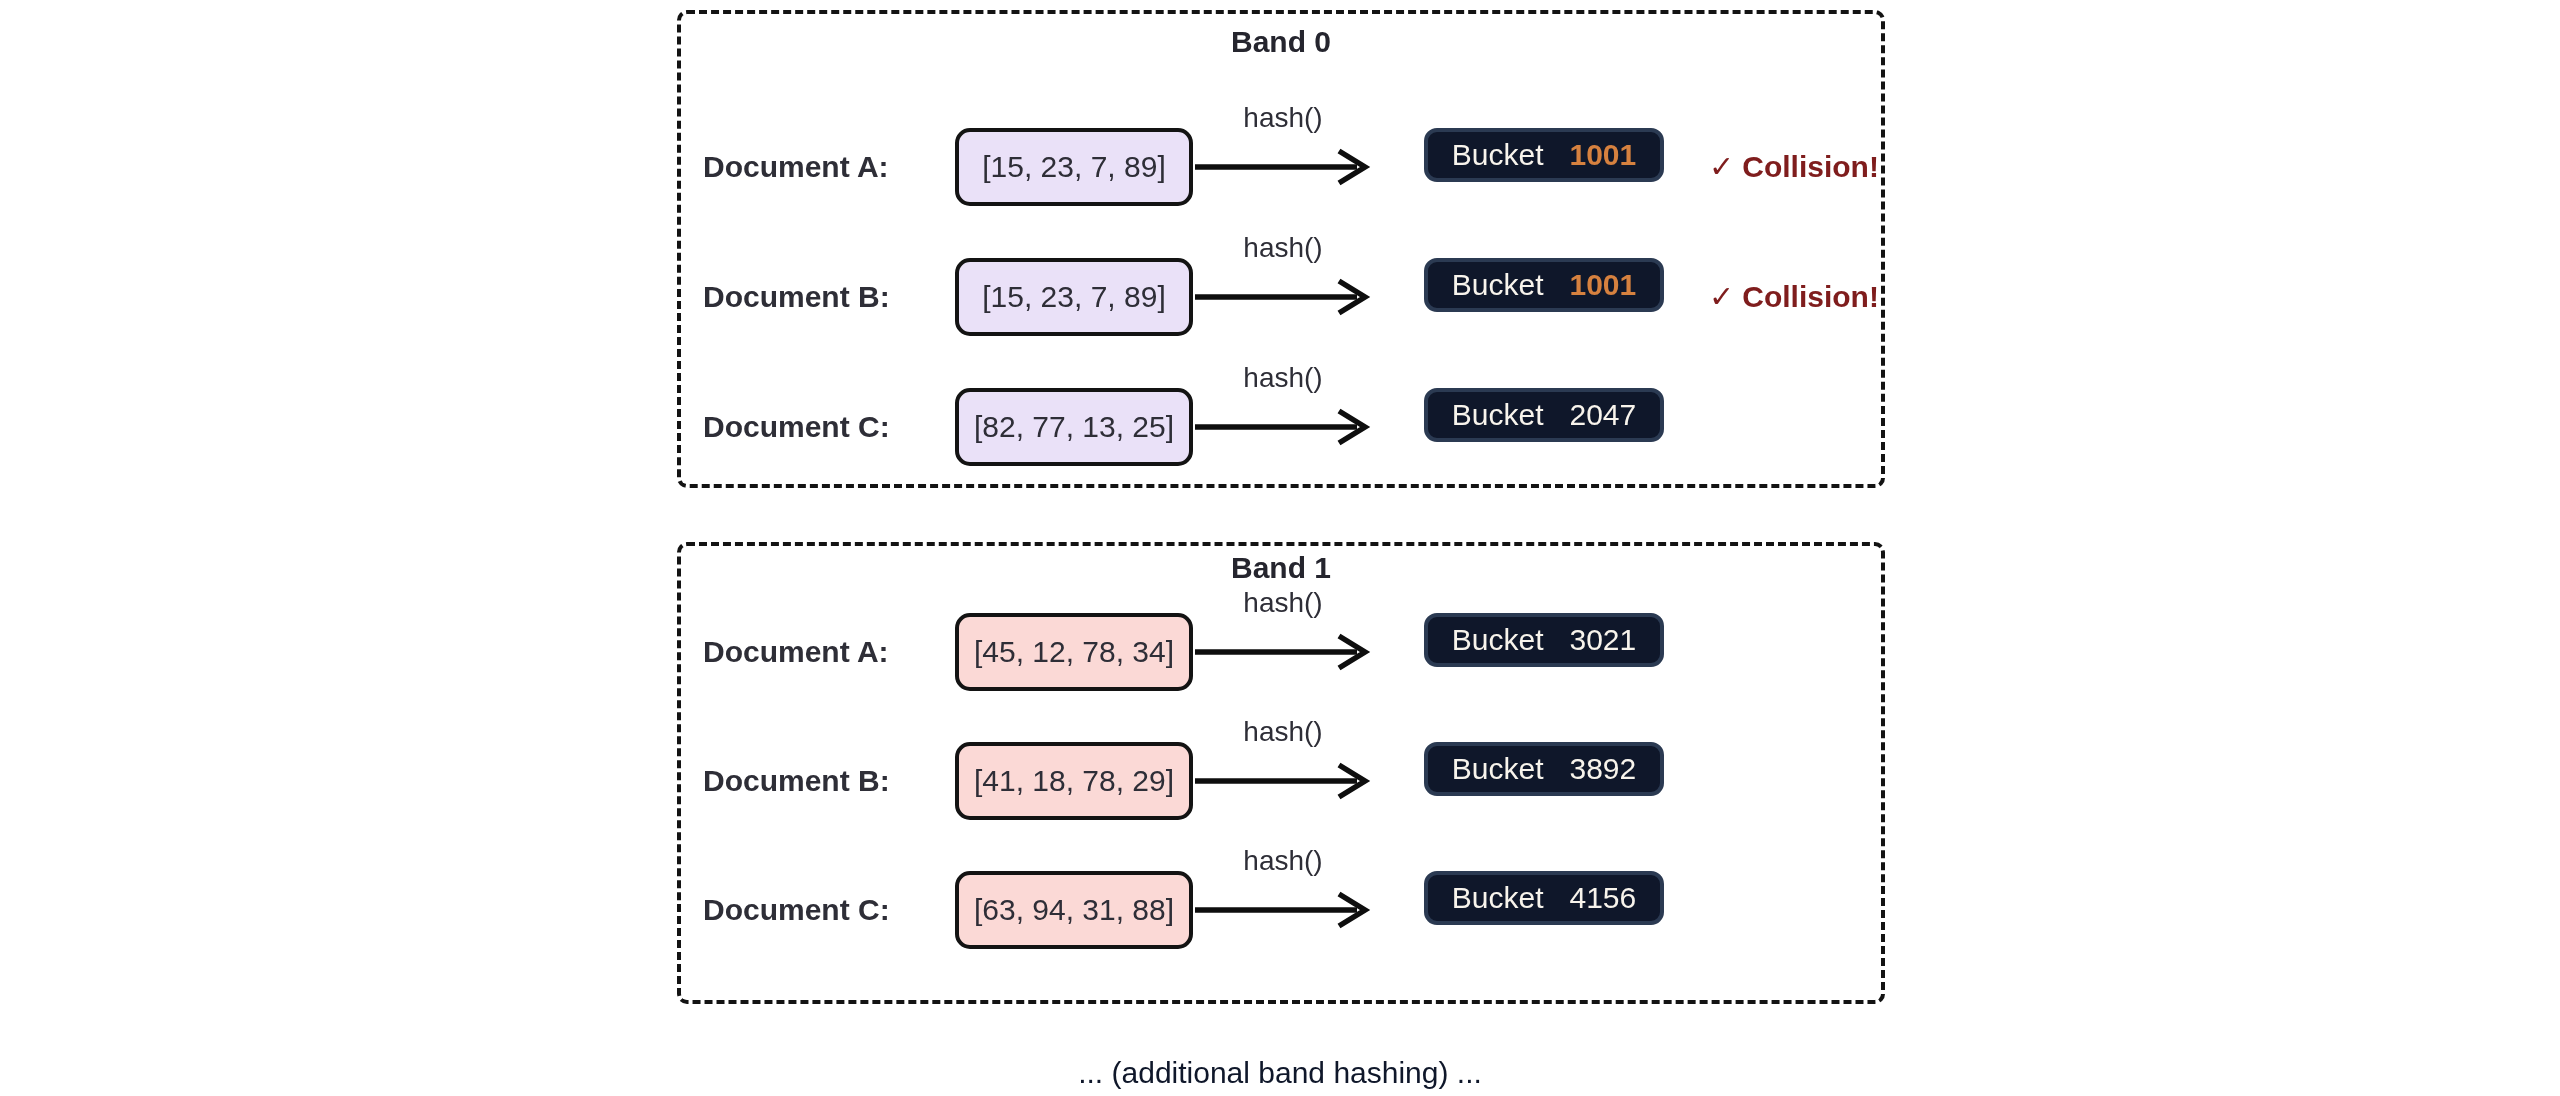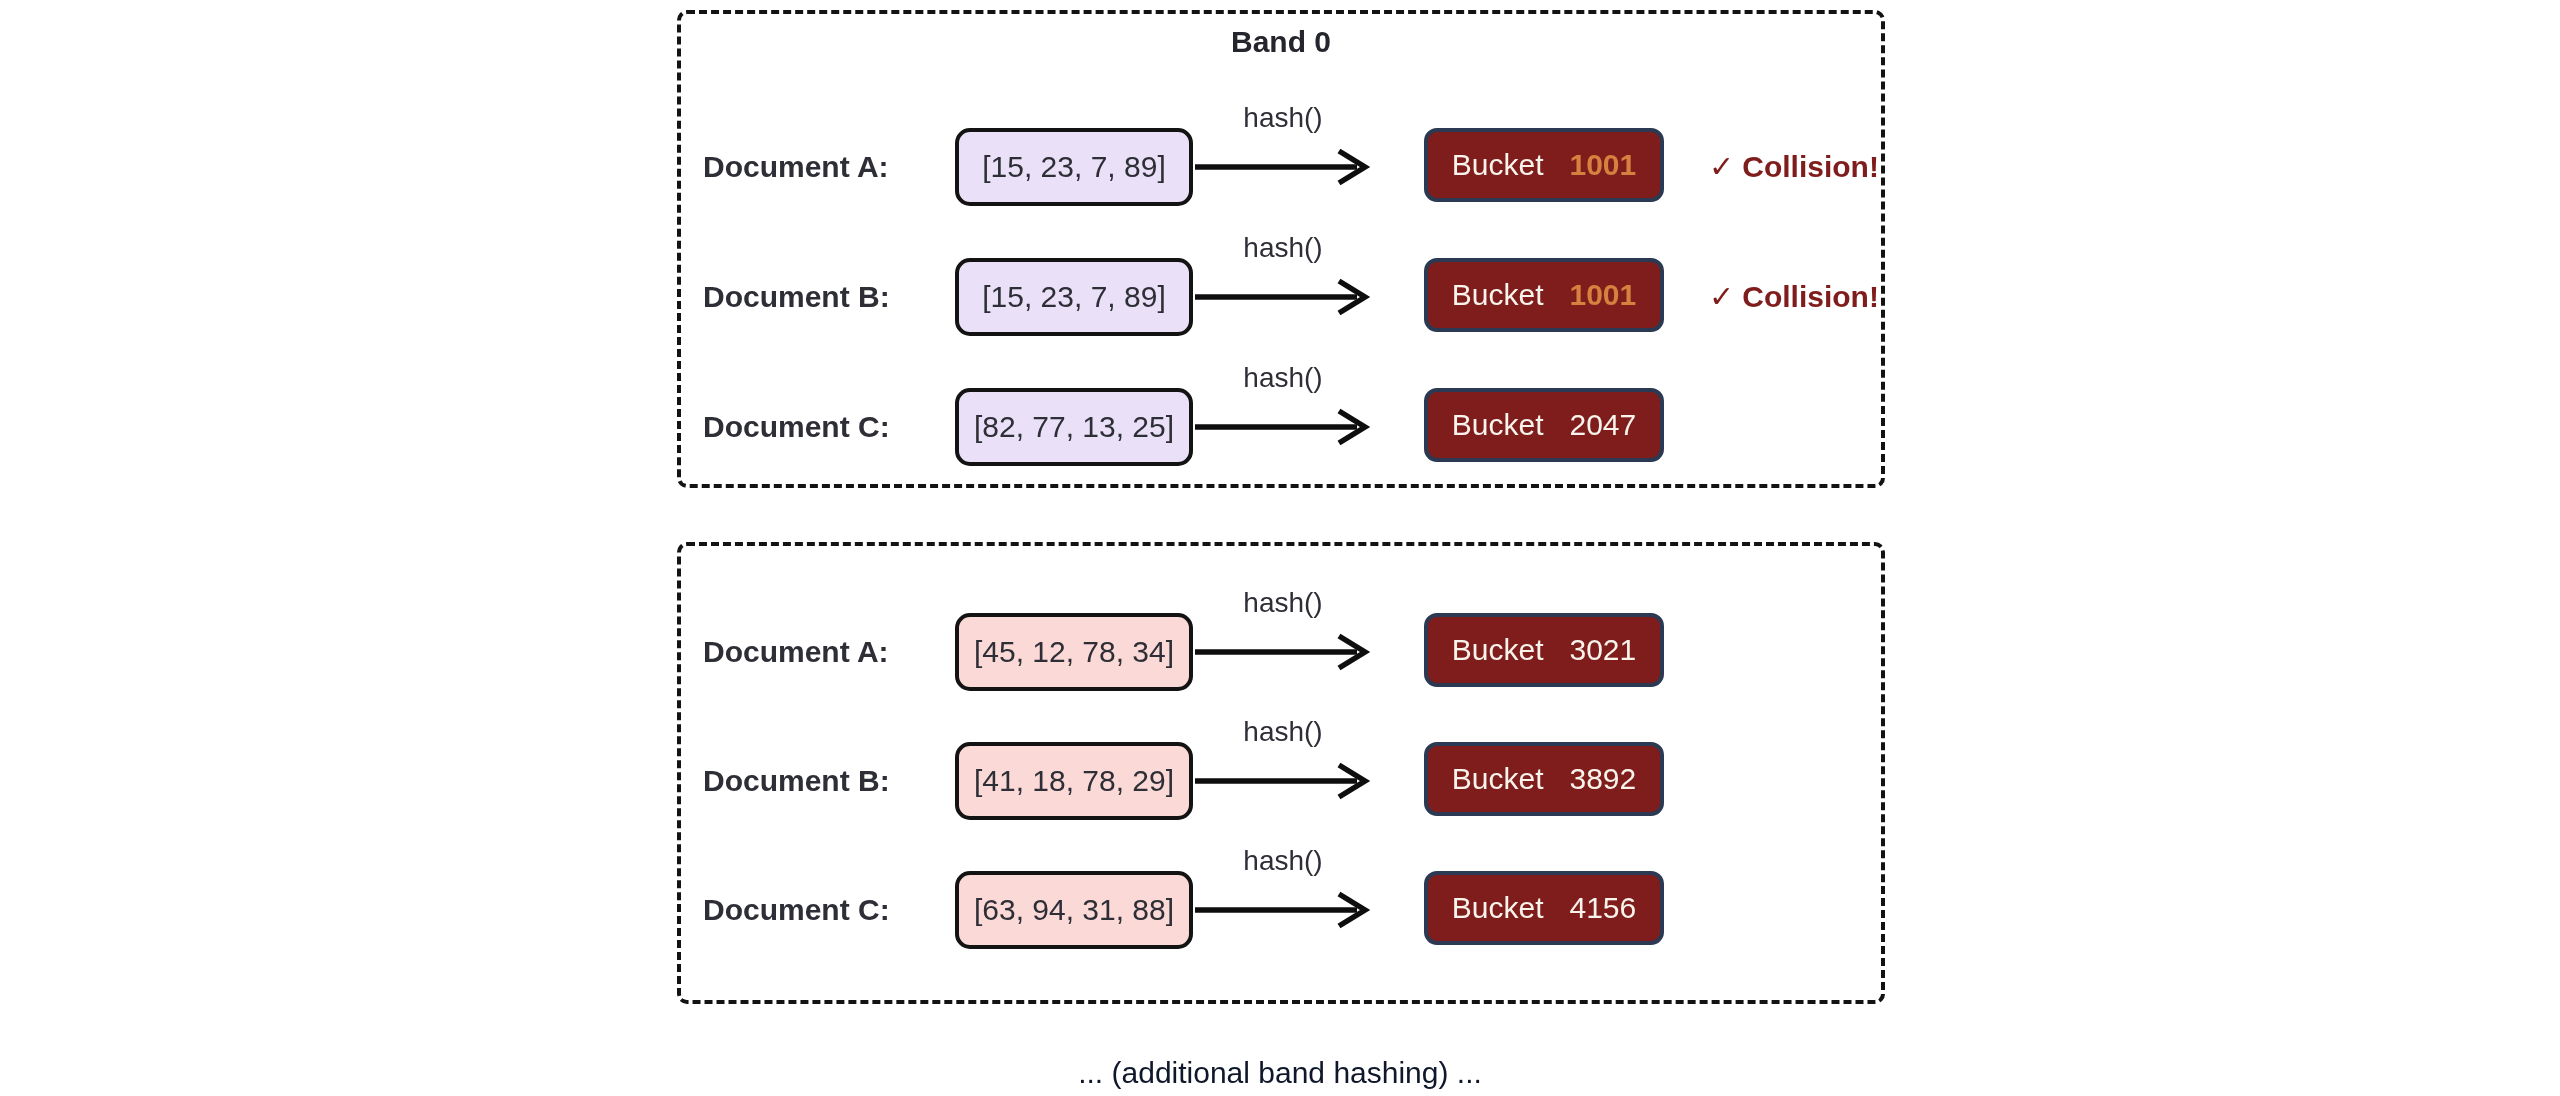--- a/index.html
+++ b/index.html
@@ -34,22 +34,22 @@
   }
   #band0 .vec-box{background:#eae1f8;}
   #band1 .vec-box{background:#fbd9d6;}
   .hash-label{
     position:absolute;left:472px;width:260px;top:-28px;height:36px;line-height:36px;
     text-align:center;font-size:28px;color:#2e2e37;
   }
   .arrow{position:absolute;left:512px;top:19px;width:190px;height:40px;}
   .arrow line,.arrow polyline{stroke:#0e0e0e;stroke-width:5.5;fill:none;}
   .bucket{
-    position:absolute;left:743px;top:0;width:240px;height:74px;box-sizing:border-box;
-    background:#7f1d1d;border:4px solid #2b3a52;border-radius:13px;
+    position:absolute;left:743px;top:0;width:240px;height:54px;box-sizing:border-box;
+    background:#0f172a;border:4px solid #2b3a52;border-radius:13px;
     display:flex;align-items:center;justify-content:center;gap:26px;
     font-size:30px;color:#f8f4ec;white-space:nowrap;
   }
   .bucket-num.highlight{color:#d6813f;font-weight:bold;}
   .collision{
     position:absolute;left:1008px;top:0;width:210px;height:78px;line-height:78px;
     text-align:center;font-size:30px;color:#7f1d1d;white-space:nowrap;
   }
   .collision .coll-label{font-weight:bold;margin-left:8px;}
   .annotation{
@@ -121,20 +121,21 @@
         <span class="bucket-word">Bucket</span>
         <span class="bucket-num">2047</span>
       </div>
       <div class="collision">
         <span class="check"></span><span class="coll-label"></span>
       </div>
     </div>
   </section>
 
   <section class="band" id="band1">
+    <div class="band-title">Band 1</div>
 
     <div class="row row-0">
       <div class="doc-label">Document A:</div>
       <div class="vec-box">
         <span>[45, 12, 78, 34]</span>
       </div>
       <div class="hash-label">hash()</div>
       <svg class="arrow" viewBox="0 0 190 40">
         <line x1="2" y1="20" x2="164" y2="20"></line>
         <polyline points="146,4 172,20 146,36"></polyline>

